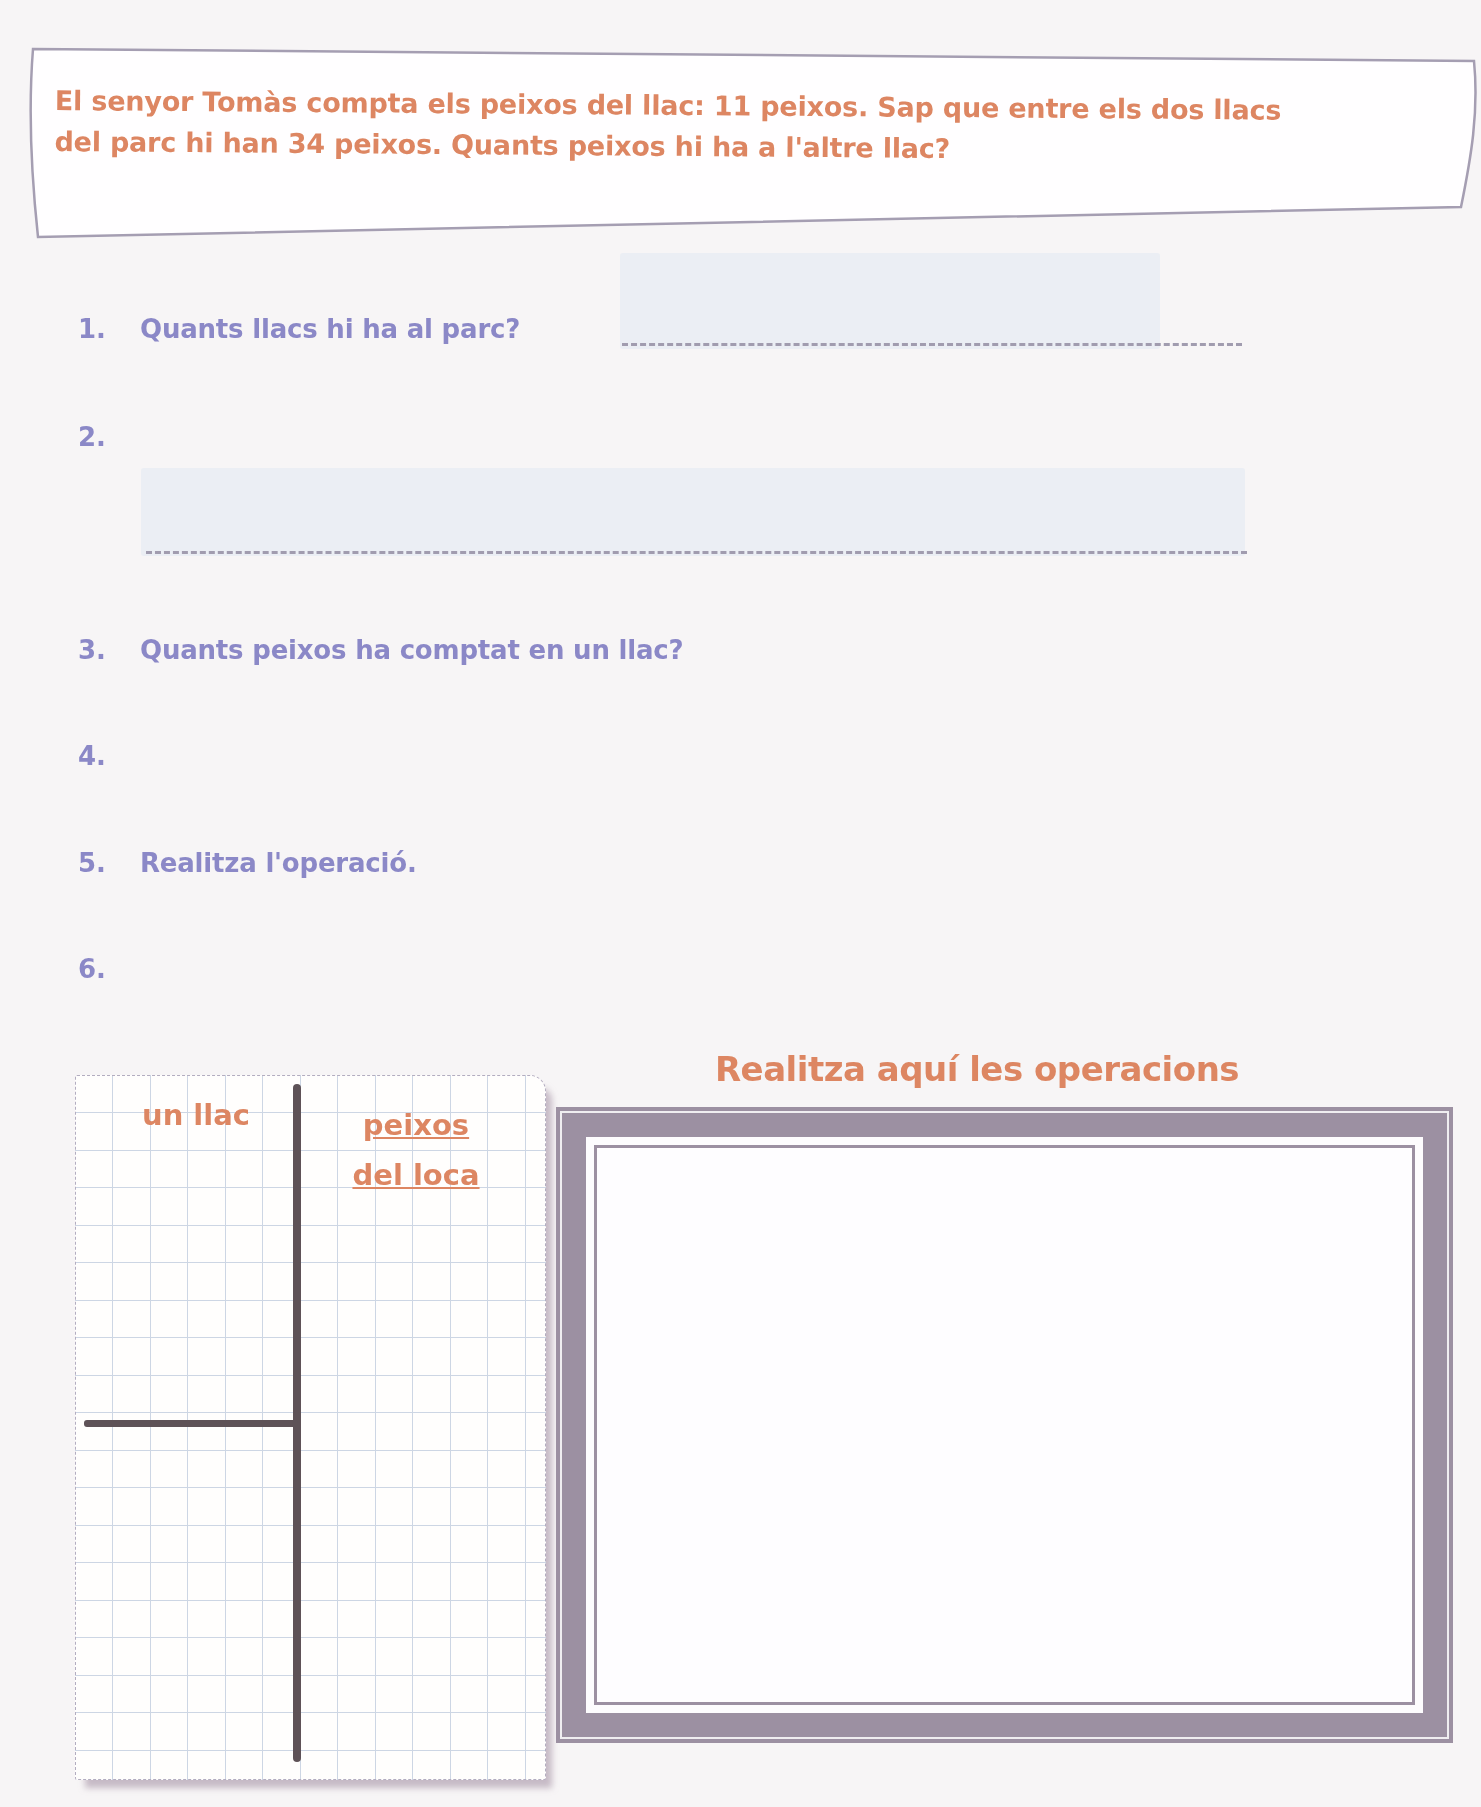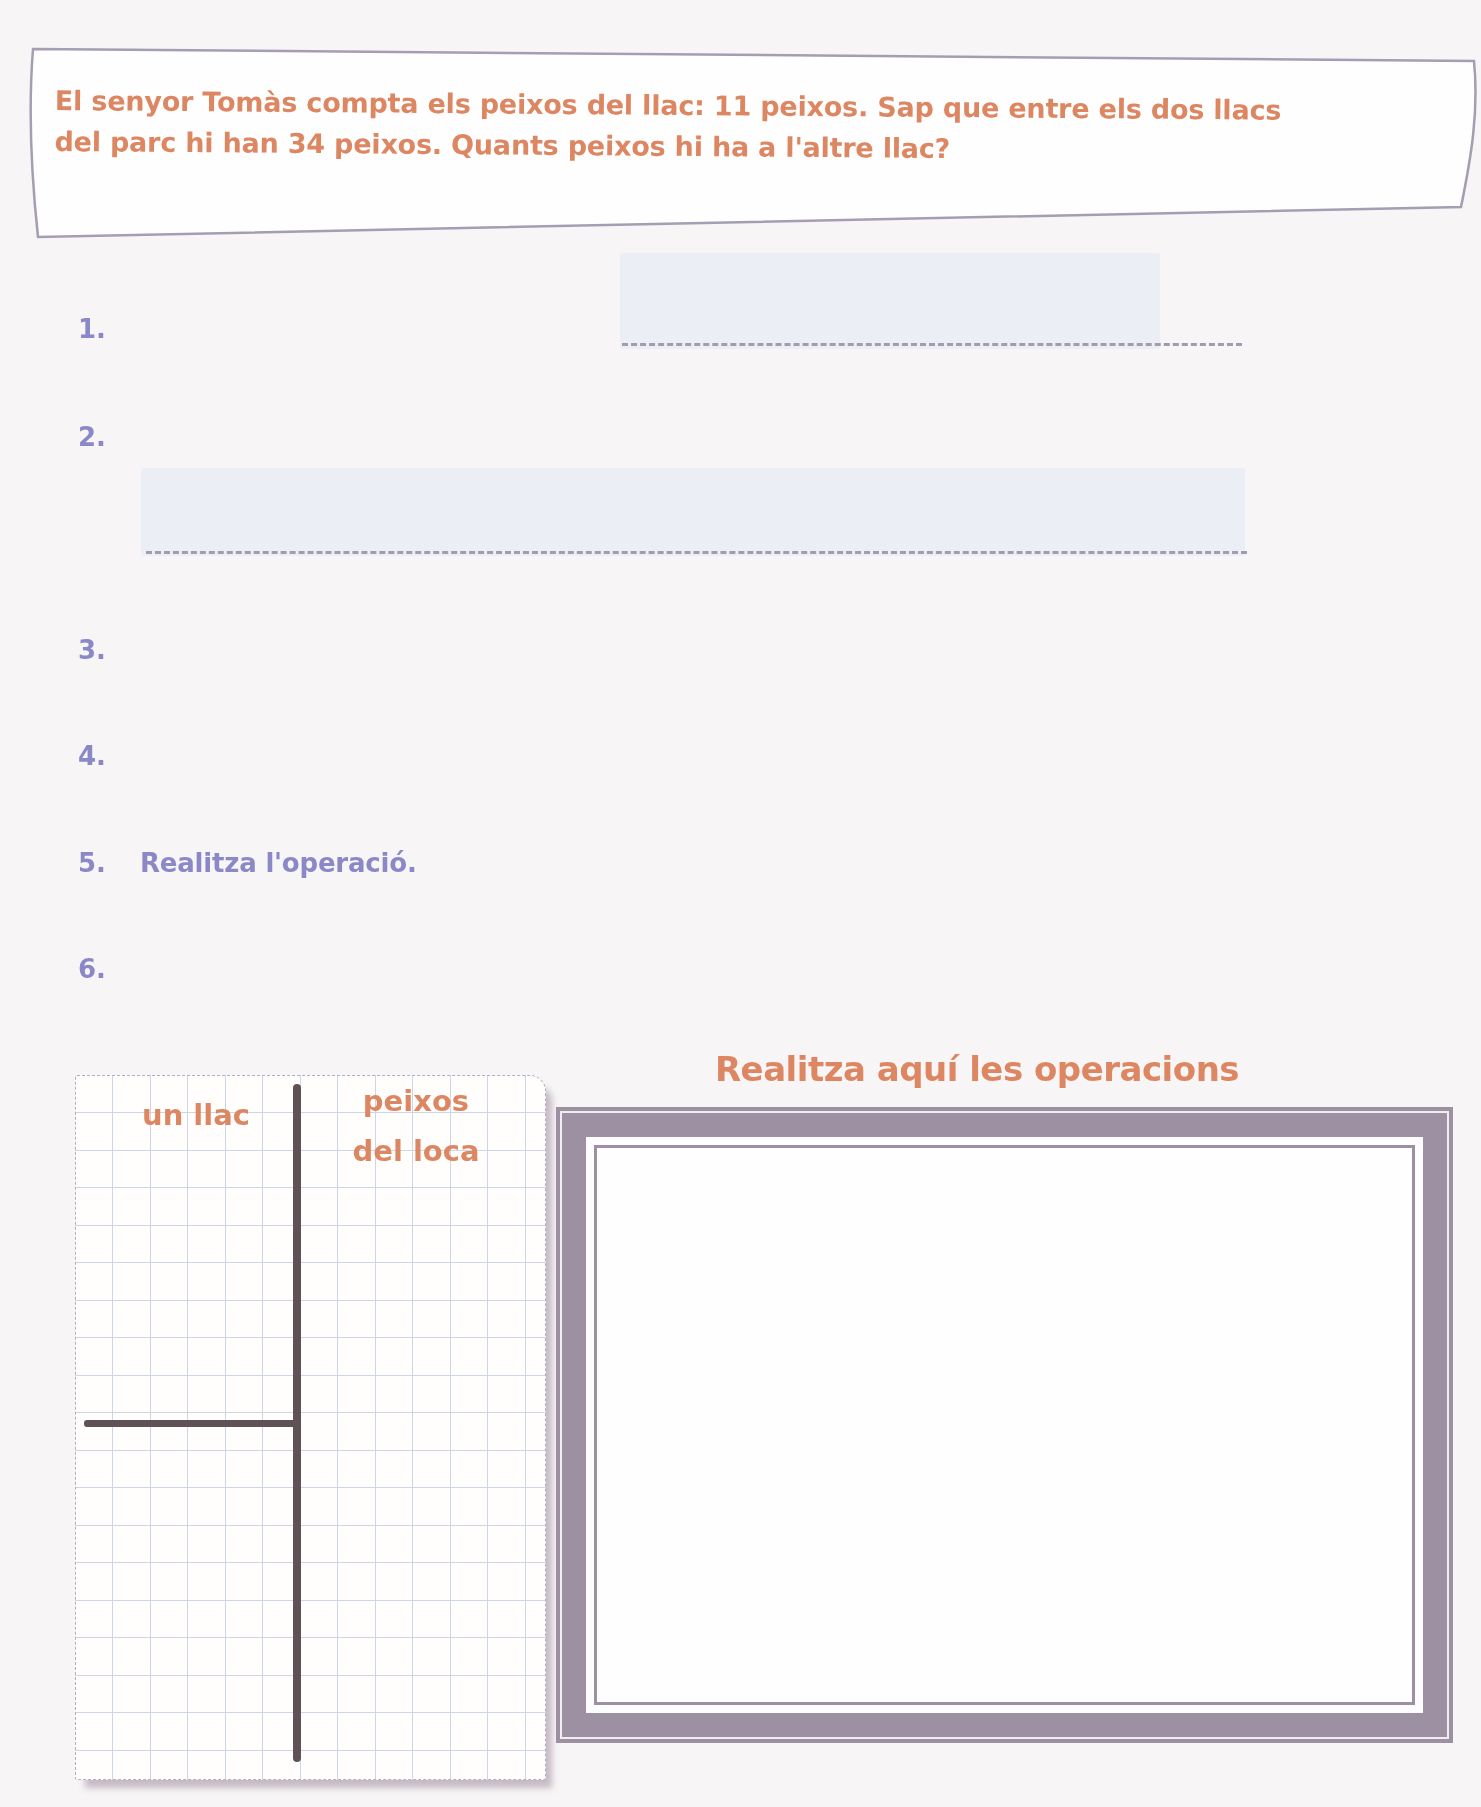--- a/index.html
+++ b/index.html
@@ -74,21 +74,21 @@
   }
   #divider-horizontal{
     left:8px;top:344px;width:214px;height:7px;
     background:#5e5257;border-radius:3px;
   }
   .paper-label{
     color:#dd8662;font-weight:bold;font-size:29px;line-height:50px;
     text-align:center;
   }
   #label-un-llac{left:20px;top:14px;width:200px;}
-  #label-peixos{left:240px;top:0;width:200px;}
+  #label-peixos{left:240px;top:24px;width:200px;text-decoration:underline;}
   #label-un-altre{left:20px;top:362px;width:200px;}
 
   
   #ops-box{
     left:556px;top:1107px;width:897px;height:636px;
     background:#9c90a2;
   }
   #ops-box::before{
     content:'';position:absolute;inset:4px;
     border:2px solid rgba(255,255,255,0.85);
@@ -112,30 +112,32 @@
 <div id="banner-text" class="abs">
   <div>El senyor Tomàs compta els peixos del llac: 11 peixos. Sap que entre els dos llacs</div>
   <div>del parc hi han 34 peixos. Quants peixos hi ha a l'altre llac?</div>
 </div>
 
 <div id="ghost1" class="abs ghost"></div>
 <div id="ghost2" class="abs ghost"></div>
 
 <div id="q1" class="abs question">
   <span class="q-num">1.</span>
+  <span>Quants llacs hi ha al parc?</span>
 </div>
 <div id="answer-line-1" class="abs answer-line"></div>
 
 <div id="q2" class="abs question">
   <span class="q-num">2.</span>
 </div>
 <div id="answer-line-2" class="abs answer-line"></div>
 
 <div id="q3" class="abs question">
   <span class="q-num">3.</span>
+  <span>Quants peixos ha comptat en un llac?</span>
 </div>
 
 <div id="q4" class="abs question">
   <span class="q-num">4.</span>
 </div>
 
 <div id="q5" class="abs question">
   <span class="q-num">5.</span>
   <span>Realitza l'operació.</span>
 </div>

